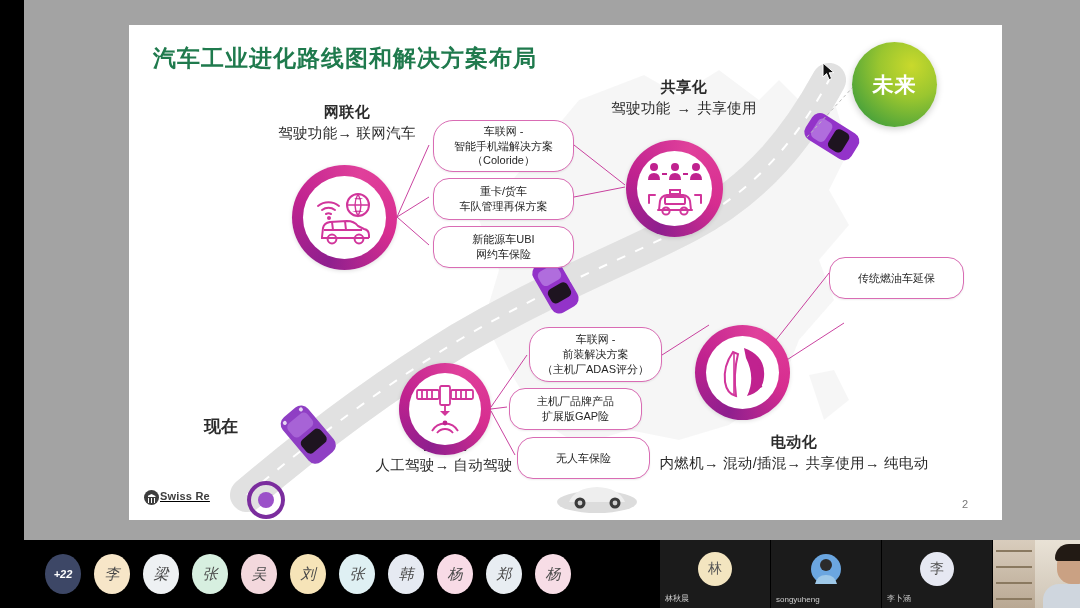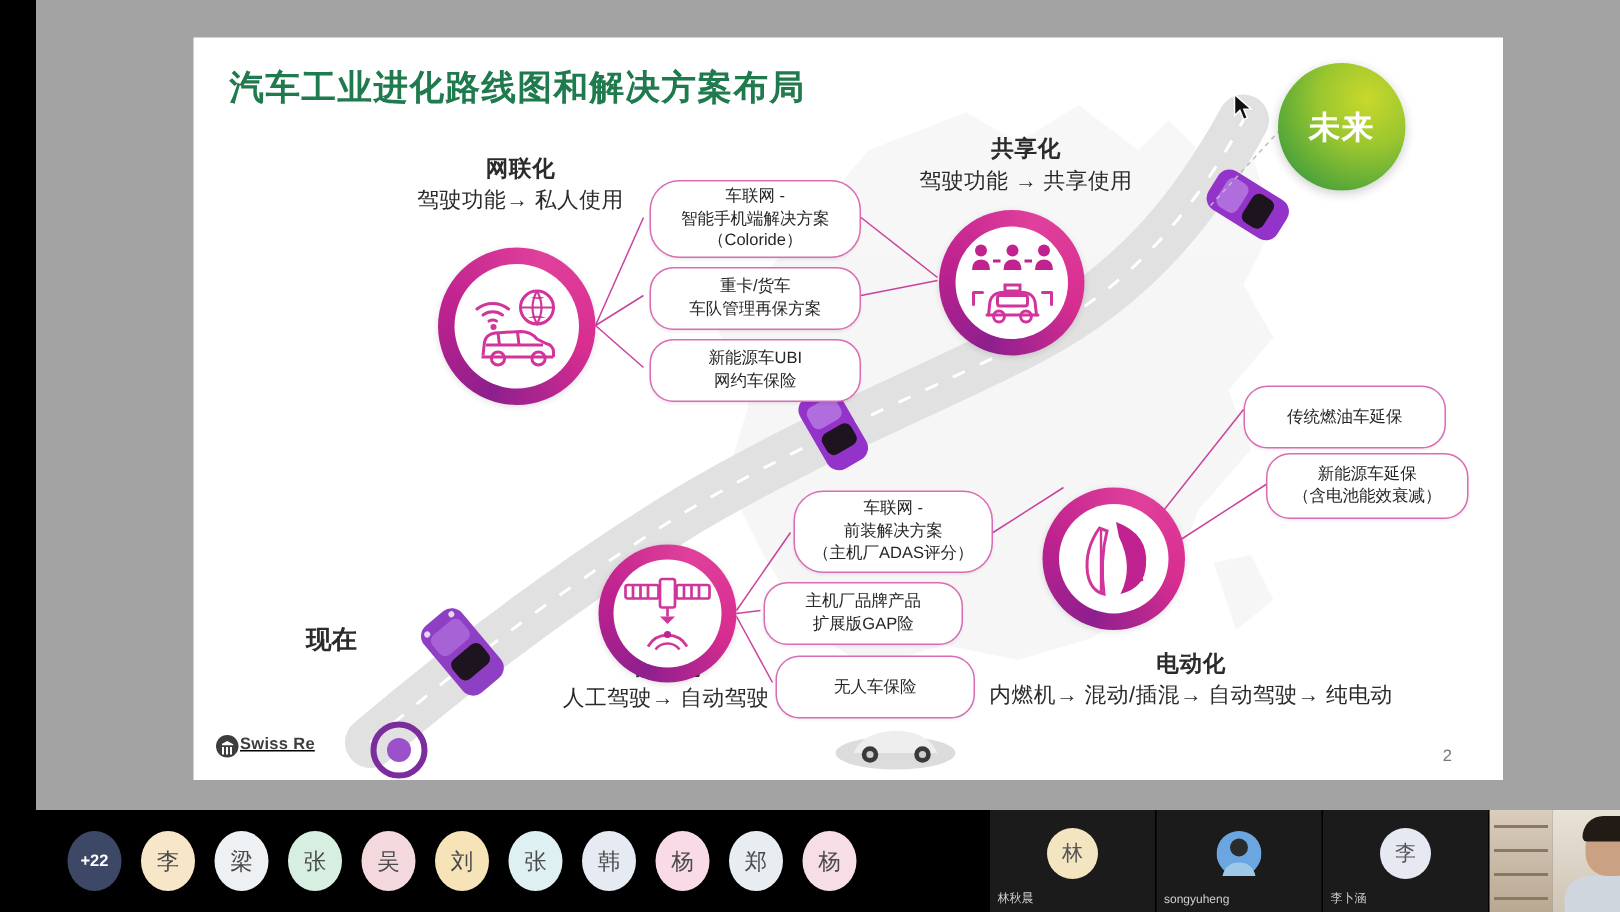--- a/index.html
+++ b/index.html
@@ -28,22 +28,22 @@
 
   
   .road-svg{ position:absolute; left:0; top:0; width:873px; height:495px; }
 
   
   .grp{ position:absolute; text-align:center; color:#2b2b2b; white-space:nowrap; }
   .grp .g-title{ font-size:15px; font-weight:bold; letter-spacing:.5px; }
   .grp .g-sub{ font-size:14.5px; margin-top:2px; letter-spacing:.3px; }
 
   #grp-connected{ left:128px; top:78px; width:180px; }
-  #grp-shared   { left:455px; top:65px; width:200px; }
-  #grp-smart    { left:215px; top:410px; width:200px; }
+  #grp-shared   { left:455px; top:53px; width:200px;font-family:Liberation Mono, monospace; }
+  #grp-smart    { left:215px; top:410px; width:200px;font-family:Liberation Serif, serif; }
   #grp-electric { left:500px; top:408px; width:330px;text-align:center; }
 
   .plain-label{
     position:absolute; font-size:17px; font-weight:bold; color:#2b2b2b;
   }
   #label-now{ left:75px; top:390px; }
 
   
   .disc{
     position:absolute; border-radius:50%;
@@ -126,21 +126,21 @@
   #strip{
     position:absolute; left:0; bottom:0; width:1080px; height:68px; background:#000;
   }
   #avatars{
     position:absolute; left:0; top:0; height:68px; width:636px;
     display:flex; align-items:center; gap:13px; padding-left:21px;
   }
   .av{
     width:36px; height:40px; border-radius:50%;
     display:flex; align-items:center; justify-content:center;
-    font-size:15px; color:#4a4a4a; flex:0 0 auto;
+    font-size:15px; color:#4a4a4a; flex:0 0 auto;font-style:italic;
   }
   .av.more{ background:#3d4766; color:#fff; font-size:11px; font-weight:bold; }
 
   
   .tile{ position:absolute; top:0; height:68px; background:#1b1b1b; }
   .tile .t-av{
     position:absolute; left:50%; top:12px; transform:translateX(-50%);
     width:34px; height:34px; border-radius:50%;
     display:flex; align-items:center; justify-content:center; font-size:14px; color:#555;
   }
@@ -243,33 +243,33 @@
     <div class="slide-title">汽车工业进化路线图和解决方案布局</div>
 
     <div id="future-ball">
       <span>未来</span>
     </div>
 
     <div class="plain-label" id="label-now">现在</div>
 
     <div class="grp" id="grp-connected">
       <div class="g-title">网联化</div>
-      <div class="g-sub">驾驶功能→ 私人使用</div>
+      <div class="g-sub">驾驶功能→ 联网汽车</div>
     </div>
     <div class="grp" id="grp-shared">
       <div class="g-title">共享化</div>
       <div class="g-sub">驾驶功能 →  共享使用</div>
     </div>
     <div class="grp" id="grp-smart">
       <div class="g-title">智能化</div>
       <div class="g-sub">人工驾驶→  自动驾驶</div>
     </div>
     <div class="grp" id="grp-electric">
       <div class="g-title">电动化</div>
-      <div class="g-sub">内燃机→  混动/插混→  自动驾驶→  纯电动</div>
+      <div class="g-sub">内燃机→  混动/插混→  共享使用→  纯电动</div>
     </div>
 
     <div class="disc" id="disc-connected">
       <div class="ring"></div>
       <div class="hole">
         <svg width="62" height="58" viewBox="0 0 62 58">
           <g fill="none" stroke="#d1359b" stroke-width="2" stroke-linecap="round">
             <path d="M4 17 A17 17 0 0 1 25 17"></path>
             <path d="M8 21 A11 11 0 0 1 21 21"></path>
             <path d="M12 25 A5.5 5.5 0 0 1 17 25"></path>
@@ -372,24 +372,20 @@
     <div class="bub" id="bub-gap">
       <div>主机厂品牌产品</div>
       <div>扩展版GAP险</div>
     </div>
     <div class="bub" id="bub-auto">
       <div>无人车保险</div>
     </div>
     <div class="bub" id="bub-ext1">
       <div>传统燃油车延保</div>
     </div>
-    <div class="bub" id="bub-ext2">
-      <div>新能源车延保</div>
-      <div>（含电池能效衰减）</div>
-    </div>
 
     <div id="swissre">
       <span class="mark">
           <i></i>
           <u></u>
         </span>
       <span class="txt">Swiss Re</span>
     </div>
 
     <div id="page-num">2</div>

